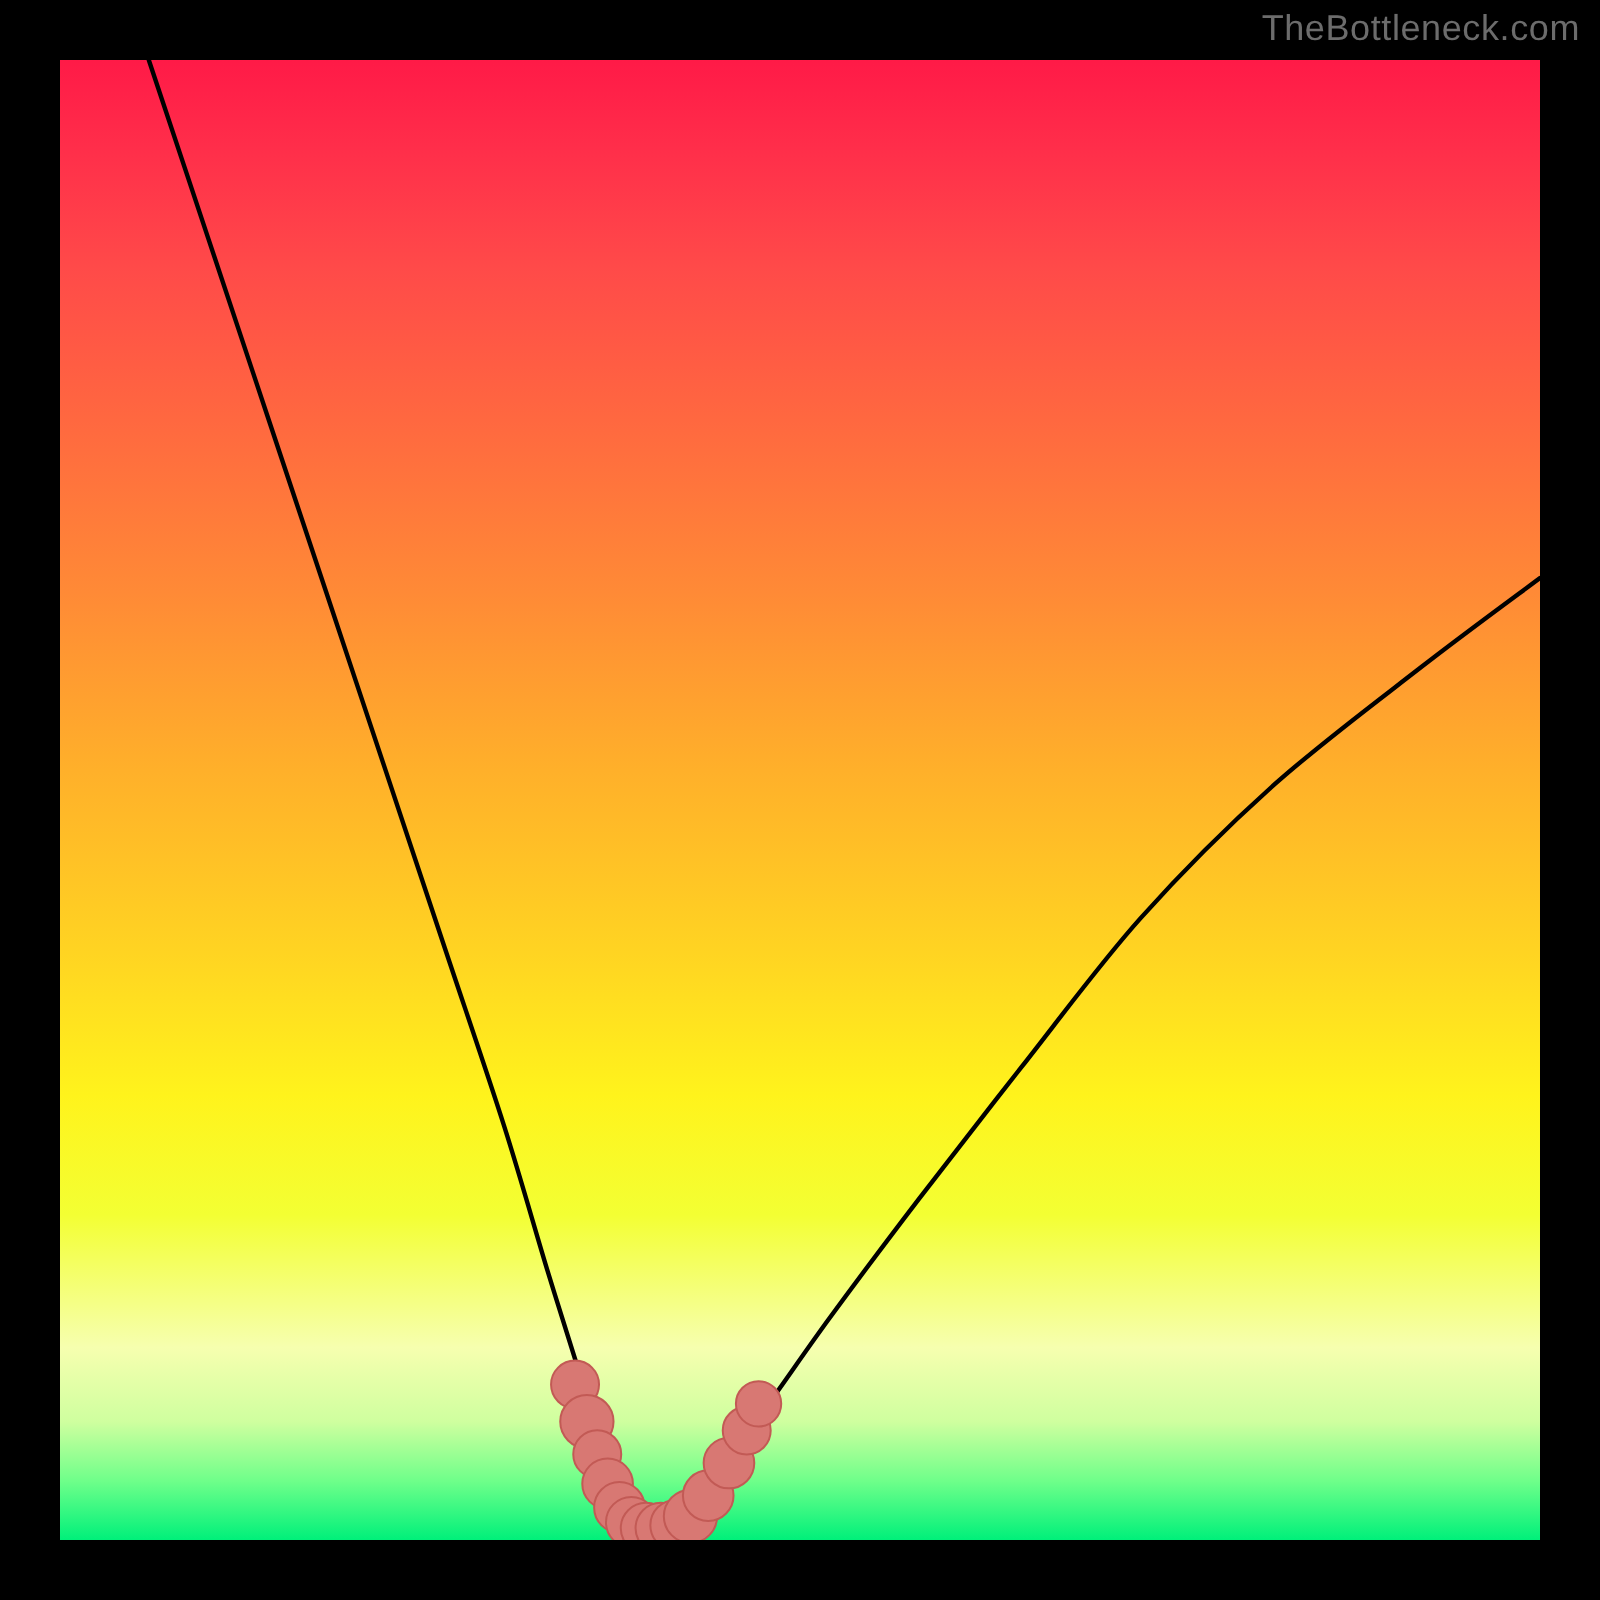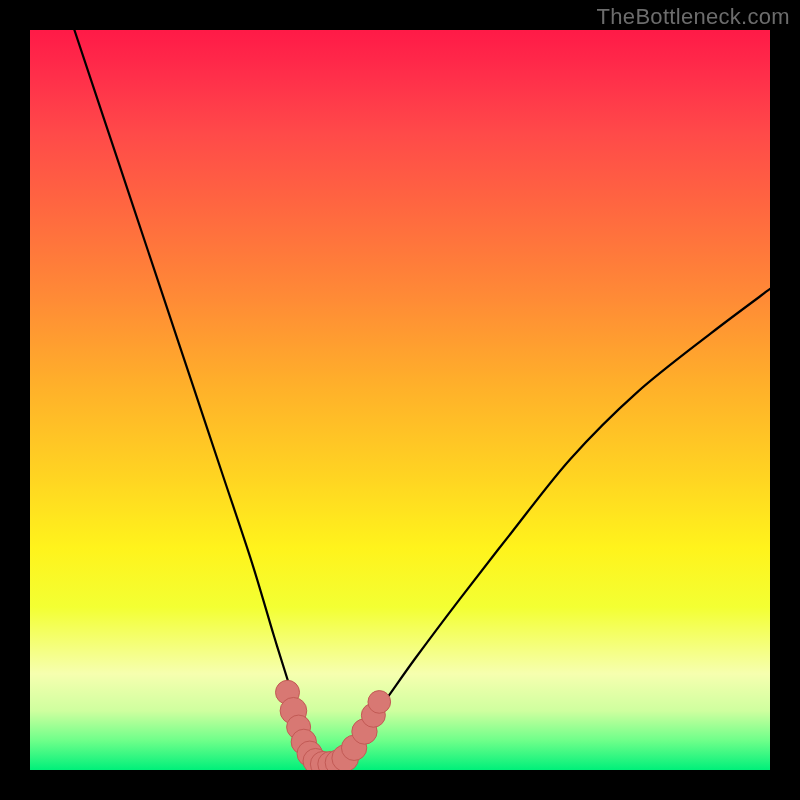--- a/index.html
+++ b/index.html
@@ -54,21 +54,21 @@
     inset: 0;
     width: 100%;
     height: 100%;
     overflow: visible;
   }
   .watermark {
     position: absolute;
     top: 4px;
     right: 10px;
     color: #6c6c6c;
-    font-size: 22px;
+    font-size: 18px;
     letter-spacing: 0.3px;
     user-select: none;
   }
 </style>
 </head>
 <body>
 
 <div class="frame">
   <div class="watermark">TheBottleneck.com</div>
 

